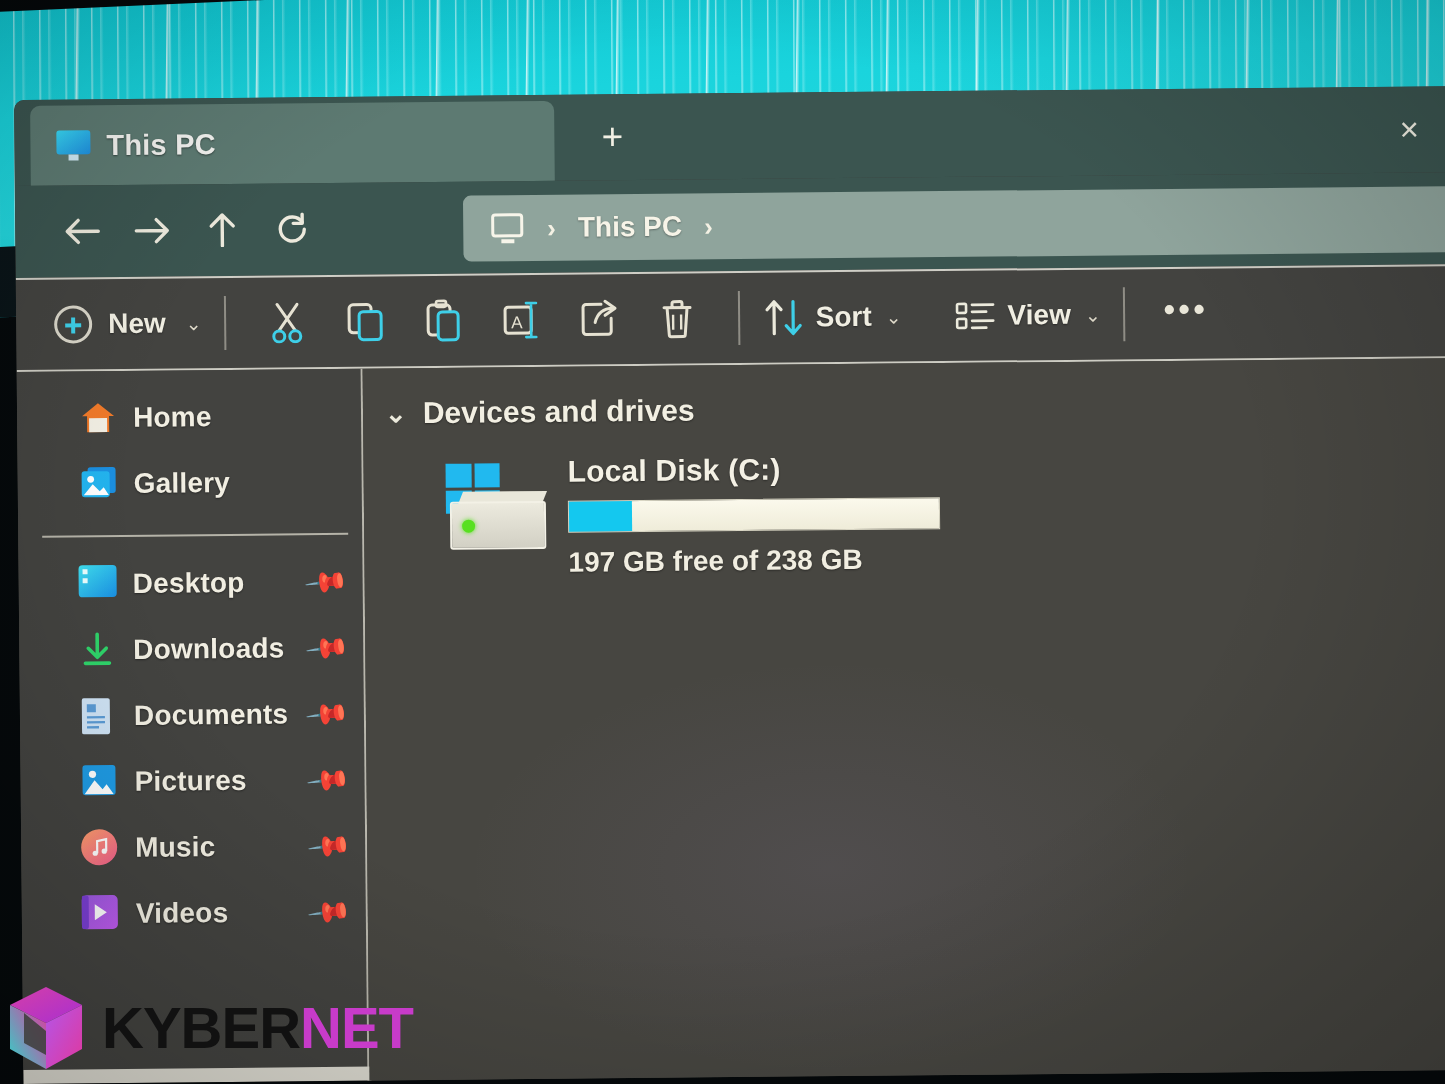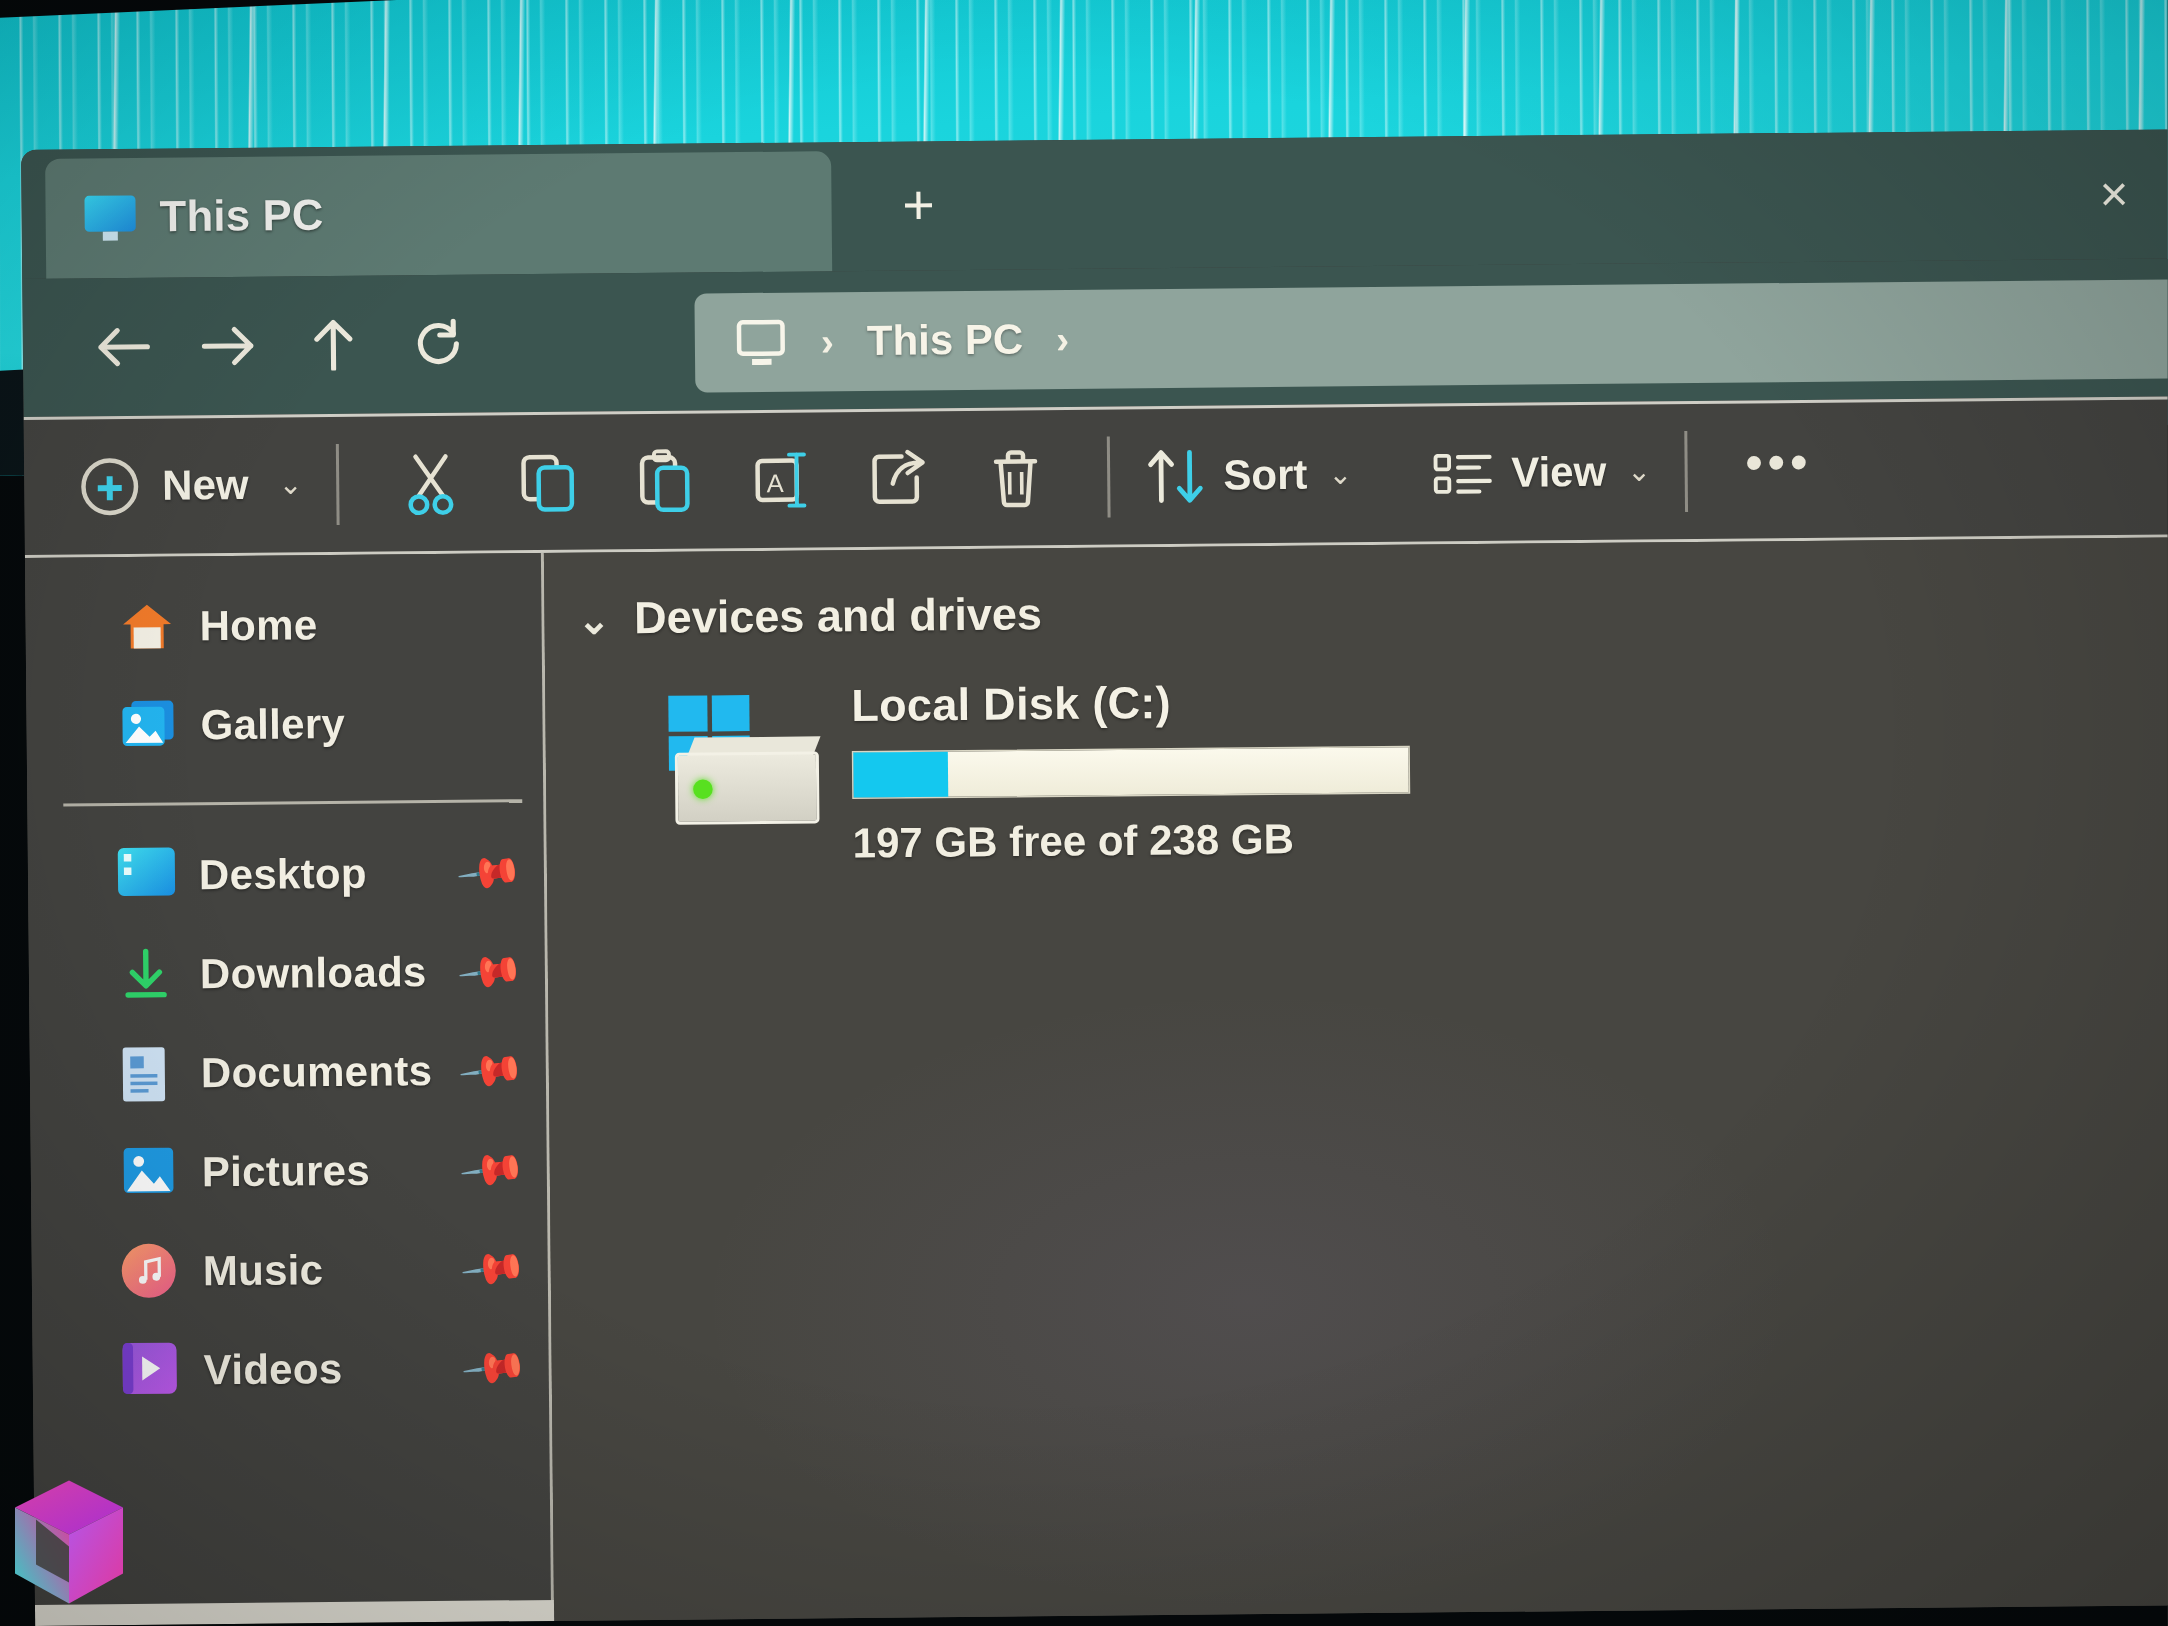--- a/index.html
+++ b/index.html
@@ -543,16 +543,19 @@
             <stop offset="0%" stop-color="#2fd4c8"></stop>
               <stop offset="100%" stop-color="#e0389d"></stop>
           </linearGradient>
         </defs>
         <path d="M6 20 L42 2 L78 20 L42 38 Z" fill="url(#g2)"></path>
         <path d="M6 20 L6 64 L42 84 L42 38 Z" fill="url(#g3)"></path>
         <path d="M78 20 L78 64 L42 84 L42 38 Z" fill="url(#g1)"></path>
         <path d="M20 28 L20 58 L42 70 L42 46 Z" fill="#3f3f3c" opacity="0.88"></path>
       </svg>
     </div>
+    <div class="wm-text">
+      <span class="wm-k">KYBER</span><span class="wm-n">NET</span>
+    </div>
   </div>
 
   <div class="vignette"></div>
 </div>
 
 </body></html>

